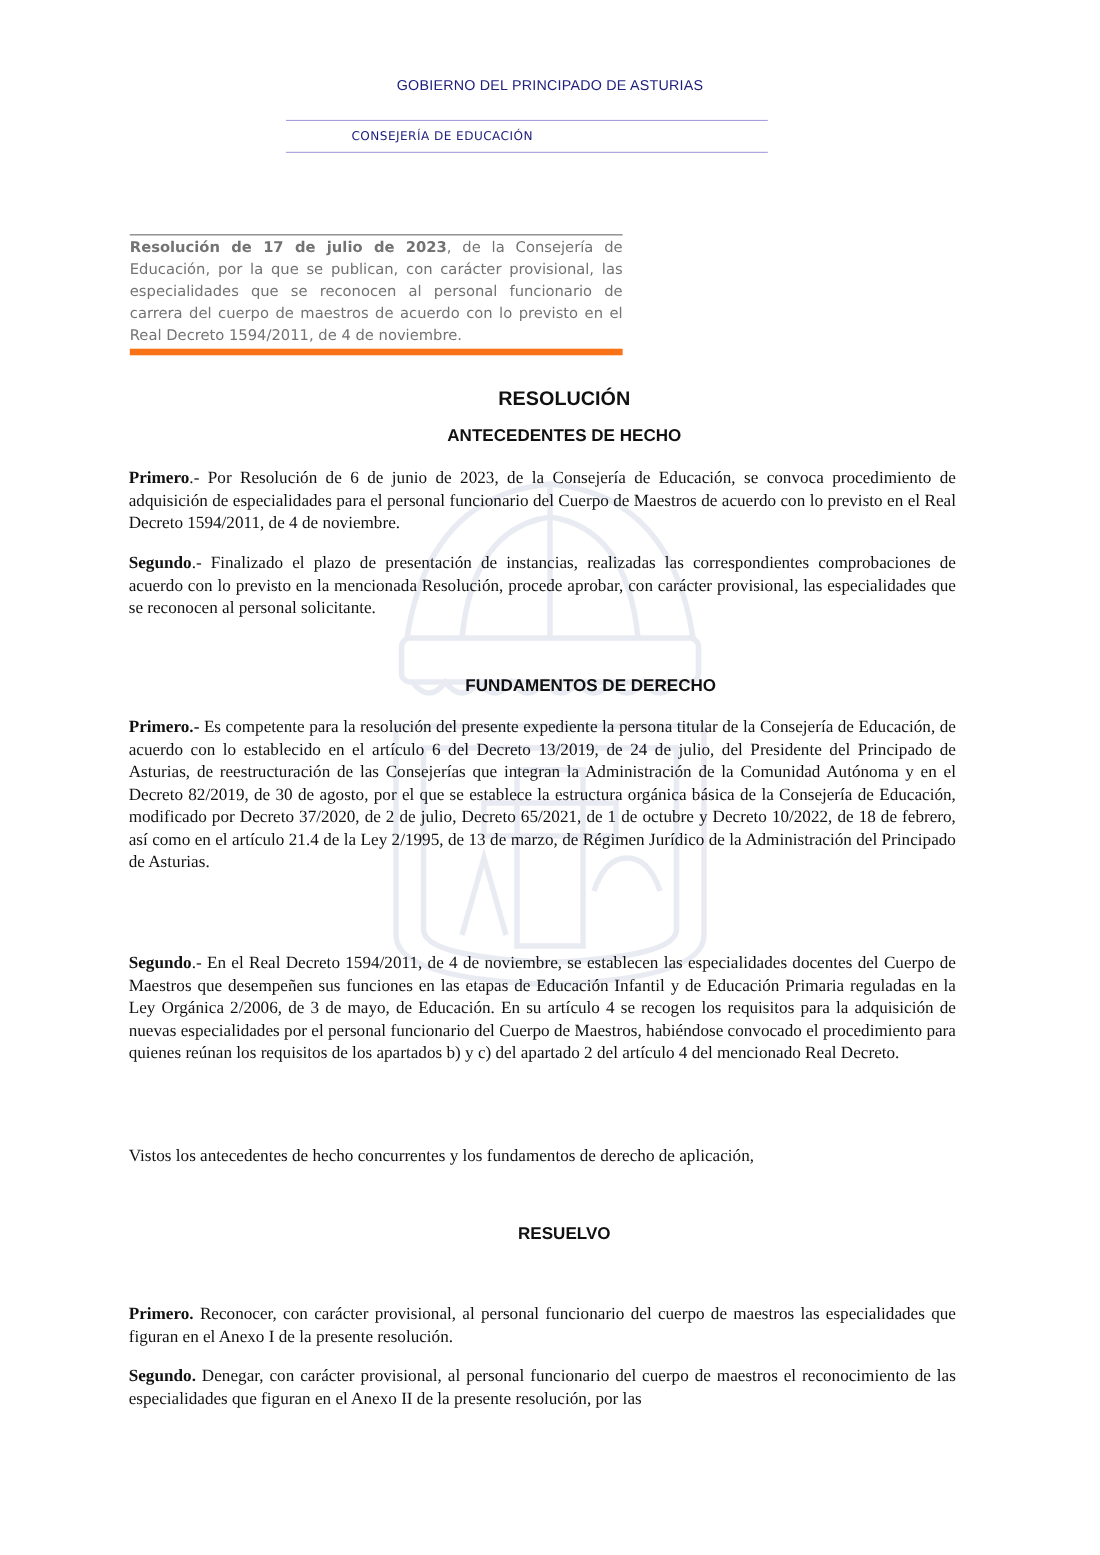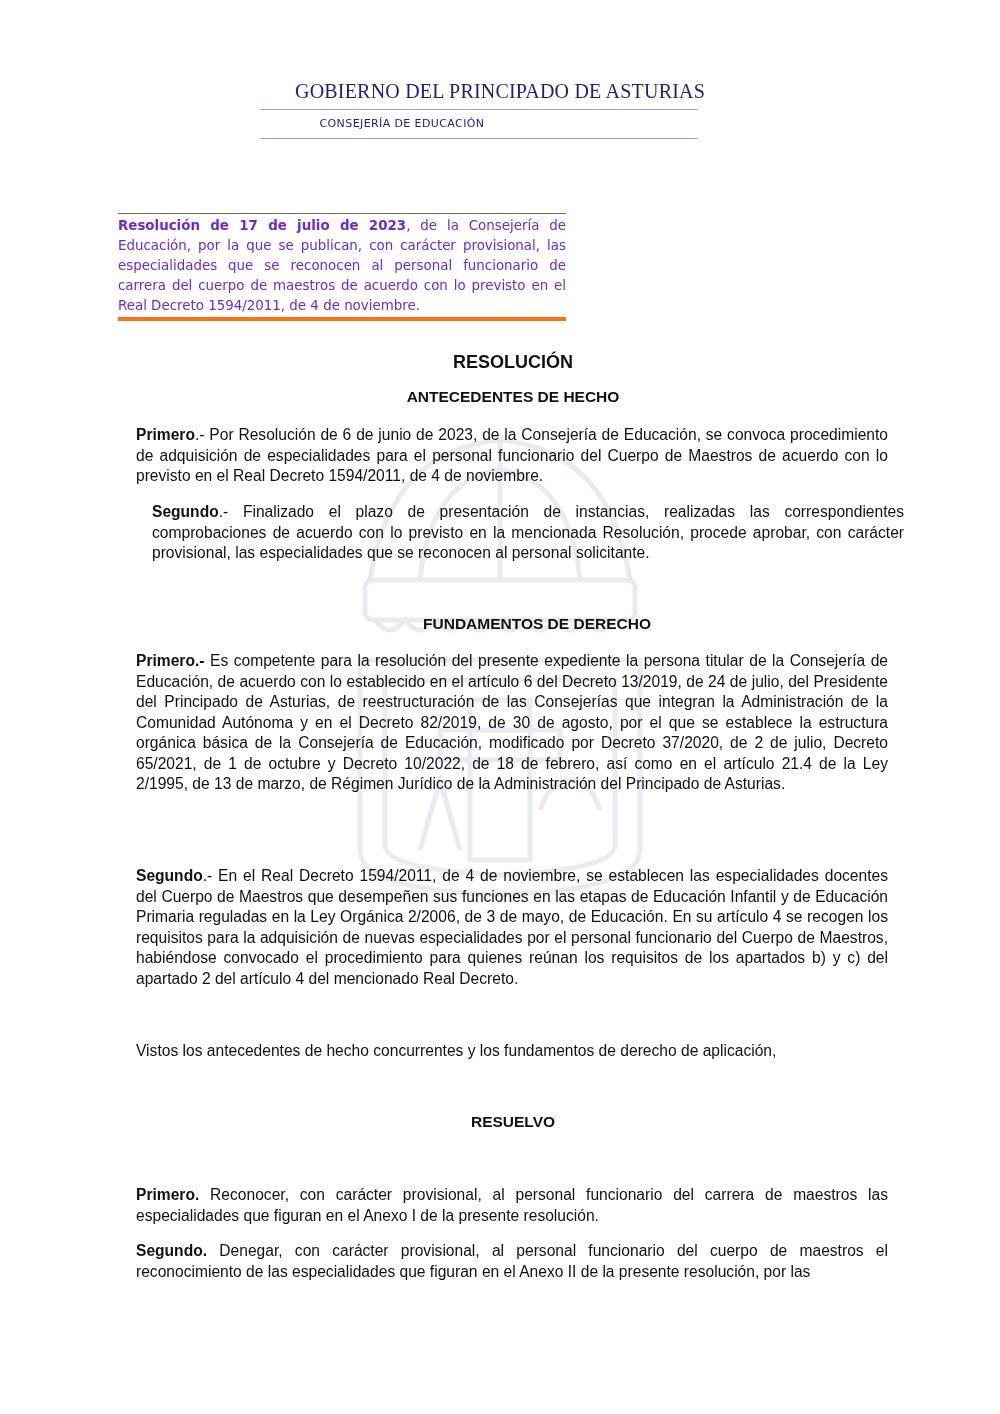--- a/index.html
+++ b/index.html
@@ -5,44 +5,44 @@
     html, body { margin: 0; padding: 0; background: #ffffff; }
     body {
       width: 1000px; height: 1414px; position: relative; overflow: hidden;
       font-family: "DejaVu Sans", sans-serif; color: #000;
     }
     .watermark {
       position: absolute; left: 330px; top: 430px; width: 340px; height: 470px;
       opacity: 0.09; pointer-events: none;
     }
     .header-title {
-      position: absolute; left: 0; width: 1000px; top: 80px; text-align: center;
-      font-family: Liberation Serif, serif; font-size: 20px; letter-spacing: 0.2px;
+      position: absolute; left: 0; width: 1000px; top: 70px; text-align: center;
+      font-family: Liberation Sans, sans-serif; font-size: 13px; letter-spacing: 0.2px;
       color: #1e1e7e;
     }
     .header-line {
       position: absolute; left: 260px; width: 438px; height: 1px; background: #aa9ddc;
     }
     .header-line.l1 { top: 109px; }
     .header-line.l2 { top: 138px; }
     .header-sub {
       position: absolute; left: 0; width: 804px; top: 117px; text-align: center;
       font-size: 11px; letter-spacing: 0.4px; color: #1e1e7e;
     }
     .summary {
       position: absolute; left: 118px; top: 213px; width: 448px;
-      border-top: 1px solid #6a6a6a; border-bottom: 4px solid #f97316;
+      border-top: 1px solid #6a6a6a; border-bottom: 6px solid #f97316;
       padding: 2px 0 1px 0;
       font-family: "DejaVu Sans", sans-serif; font-size: 13.4px; line-height: 20px;
-      text-align: justify; text-align-last: left; color: #6d28d9;
+      text-align: justify; text-align-last: left; color: #737373;
     }
     .summary b { font-weight: bold; }
     .body-text {
-      position: absolute; left: 136px; width: 752px;
-      font-family: Liberation Sans, sans-serif; font-size: 15.6px; line-height: 20.5px;
+      position: absolute; left: 117px; width: 752px;
+      font-family: Liberation Serif, serif; font-size: 15.6px; line-height: 20.5px;
       text-align: justify; color: #111;
     }
     .body-text b { font-weight: bold; }
     .heading {
       position: absolute; left: 13px; width: 1000px; text-align: center;
       font-family: "Liberation Sans", sans-serif; font-weight: bold; color: #111;
     }
     .h-main { top: 352px; font-size: 18px; }
     .h-sec { font-size: 15.5px; }
   </style>
@@ -76,27 +76,27 @@
 <div class="header-line l2"></div>
 
 <div class="summary"><b>Resolución de 17 de julio de 2023</b><span>, de la Consejería de Educación, por la que se publican, con carácter provisional, las especialidades que se reconocen al personal funcionario de carrera del cuerpo de maestros de acuerdo con lo previsto en el Real Decreto 1594/2011, de 4 de noviembre.</span></div>
 
 <div class="heading h-main">RESOLUCIÓN</div>
 
 <div class="heading h-sec" style="top:388px;">ANTECEDENTES DE HECHO</div>
 
 <div class="body-text" style="top:425px;"><b>Primero</b><span>.- </span><span>Por Resolución de 6 de junio de 2023, de la Consejería de Educación, se convoca procedimiento de adquisición de especialidades para el personal funcionario del Cuerpo de Maestros de acuerdo con lo previsto en el Real Decreto 1594/2011, de 4 de noviembre.</span></div>
 
-<div class="body-text" style="top:502px;margin-left:16px;"><b>Segundo</b><span>.- </span><span>Finalizado el plazo de presentación de instancias, realizadas las correspondientes comprobaciones de acuerdo con lo previsto en la mencionada Resolución, procede aprobar, con carácter provisional, las especialidades que se reconocen al personal solicitante.</span></div>
+<div class="body-text" style="top:502px;"><b>Segundo</b><span>.- </span><span>Finalizado el plazo de presentación de instancias, realizadas las correspondientes comprobaciones de acuerdo con lo previsto en la mencionada Resolución, procede aprobar, con carácter provisional, las especialidades que se reconocen al personal solicitante.</span></div>
 
 <div class="heading h-sec" style="top:615px;padding-left:24px;">FUNDAMENTOS DE DERECHO</div>
 
 <div class="body-text" style="top:651px;"><b>Primero.-</b><span> </span><span>Es competente para la resolución del presente expediente la persona titular de la Consejería de Educación, de acuerdo con lo establecido en el artículo 6 del Decreto 13/2019, de 24 de julio, del Presidente del Principado de Asturias, de reestructuración de las Consejerías que integran la Administración de la Comunidad Autónoma y en el Decreto 82/2019, de 30 de agosto, por el que se establece la estructura orgánica básica de la Consejería de Educación, modificado por Decreto 37/2020, de 2 de julio, Decreto 65/2021, de 1 de octubre  y Decreto 10/2022, de 18 de febrero, así como en el artículo 21.4 de la Ley 2/1995, de 13 de marzo, de Régimen Jurídico de la Administración del Principado de Asturias.</span></div>
 
 <div class="body-text" style="top:866px;"><b>Segundo</b><span>.- </span><span>En el Real Decreto 1594/2011, de 4 de noviembre, se establecen las especialidades docentes del Cuerpo de Maestros que desempeñen sus funciones en las etapas de Educación Infantil y de Educación Primaria reguladas en la Ley Orgánica 2/2006, de 3 de mayo, de Educación. En su artículo 4 se recogen los requisitos para la adquisición de nuevas especialidades por el personal funcionario del Cuerpo de Maestros, habiéndose convocado el procedimiento para quienes reúnan los requisitos de los apartados b) y c) del apartado 2 del artículo 4 del mencionado Real Decreto.</span></div>
 
 <div class="body-text" style="top:1041px;">Vistos los antecedentes de hecho concurrentes y los fundamentos de derecho de aplicación,</div>
 
 <div class="heading h-sec" style="top:1113px;">RESUELVO</div>
 
-<div class="body-text" style="top:1185px;"><b>Primero.</b><span> </span><span>Reconocer, con carácter provisional, al personal funcionario del carrera de maestros las especialidades que figuran en el Anexo I de la presente resolución.</span></div>
+<div class="body-text" style="top:1185px;"><b>Primero.</b><span> </span><span>Reconocer, con carácter provisional, al personal funcionario del cuerpo de maestros las especialidades que figuran en el Anexo I de la presente resolución.</span></div>
 
 <div class="body-text" style="top:1241px;"><b>Segundo.</b><span> </span><span>Denegar, con carácter provisional, al personal funcionario del cuerpo de maestros el reconocimiento de las especialidades que figuran en el Anexo II de la presente resolución, por las</span></div>
 
 </body></html>

